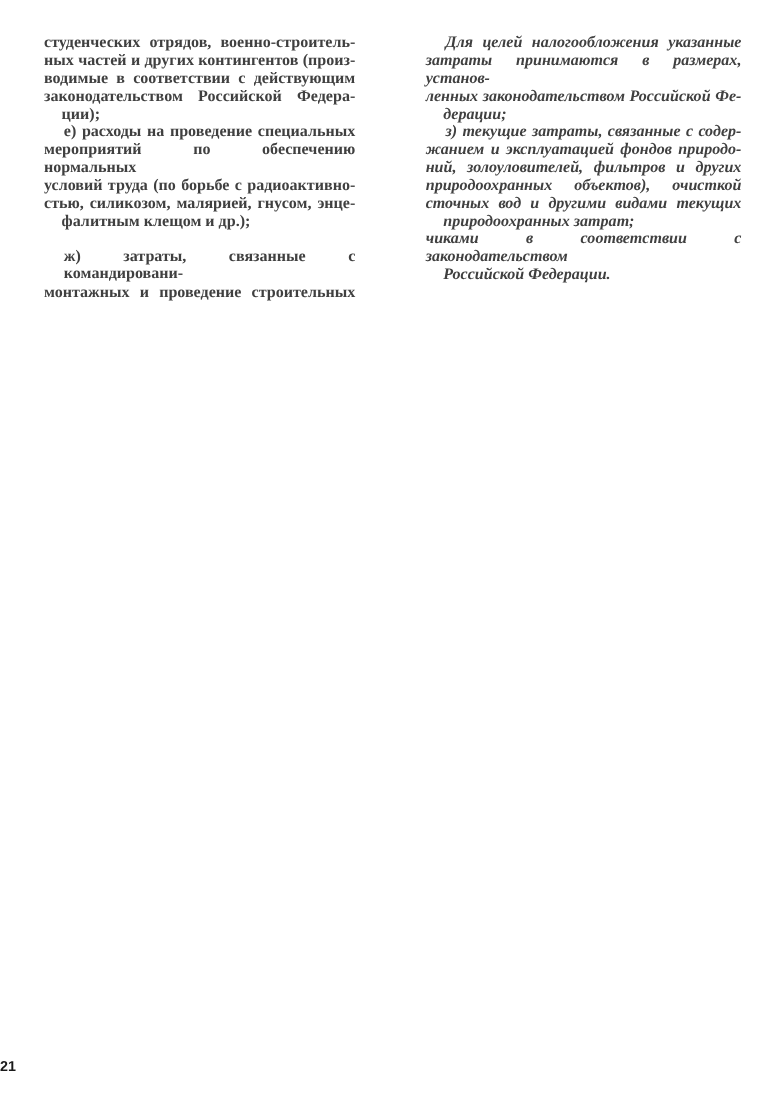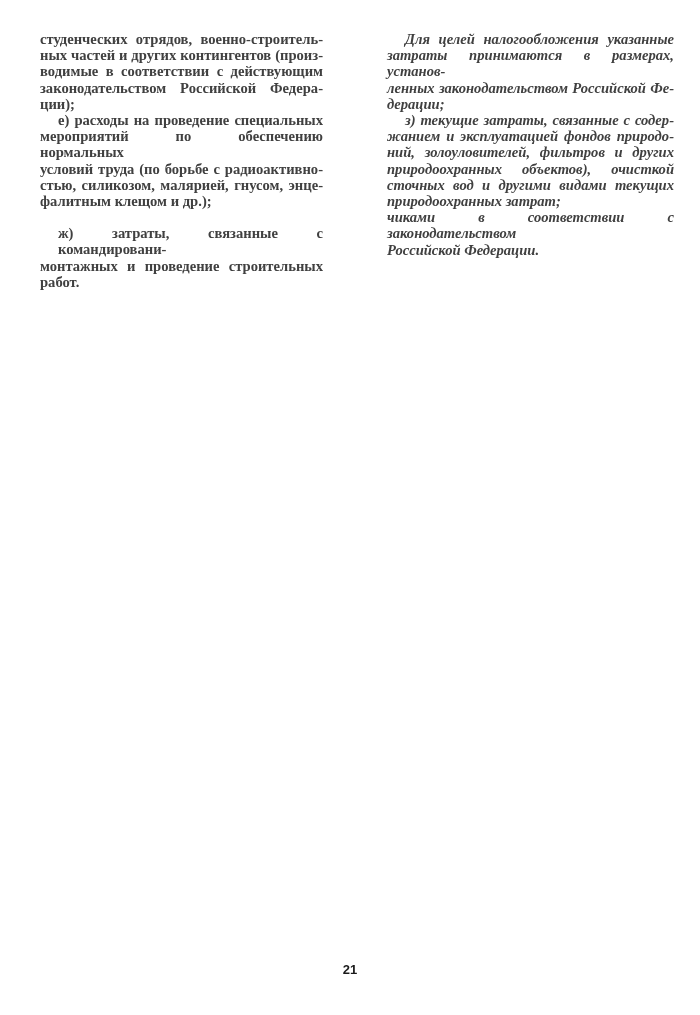--- a/index.html
+++ b/index.html
@@ -15,28 +15,28 @@
     font-weight: bold;
   }
   .col p { margin: 0; }
   .left { left: 40px; width: 283px; }
   .right { left: 387px; width: 287px; font-style: italic; }
   .gap { height: 16px; }
   .page-num {
     position: absolute;
     top: 962px;
     left: 0; width: 700px;
-    text-align: center;
+    text-align: left;
     font-family: "Liberation Sans", sans-serif;
     font-weight: bold;
     font-size: 13px;
     color: #1a1a1a;
   }
   .lines span { display: block; text-align: justify; text-align-last: justify; }
-  .lines span.last { text-align-last: left; }
+  .lines span.last { text-align-last: left; margin-left: 16px; }
 </style>
 </head>
 <body>
 
 <div class="col left">
   <p class="lines">
     <span>студенческих отрядов, военно-строитель-</span>
     <span>ных частей и других контингентов (произ-</span>
     <span>водимые в соответствии с действующим</span>
     <span>законодательством Российской Федера-</span>
@@ -46,21 +46,20 @@
     <span style="padding-left:18px">е) расходы на проведение специальных</span>
     <span>мероприятий по обеспечению нормальных</span>
     <span>условий труда (по борьбе с радиоактивно-</span>
     <span>стью, силикозом, малярией, гнусом, энце-</span>
     <span class="last">фалитным клещом и др.);</span>
   </p>
   <div class="gap"></div>
   <p class="lines">
     <span style="padding-left:18px">ж) затраты, связанные с командировани-</span>
     <span>монтажных и проведение строительных</span>
-    <span class="last">работ.</span>
   </p>
 </div>
 
 <div class="col right">
   <p class="lines">
     <span style="padding-left:18px">Для целей налогообложения указанные</span>
     <span>затраты принимаются в размерах, установ-</span>
     <span>ленных законодательством Российской Фе-</span>
     <span class="last">дерации;</span>
   </p>

